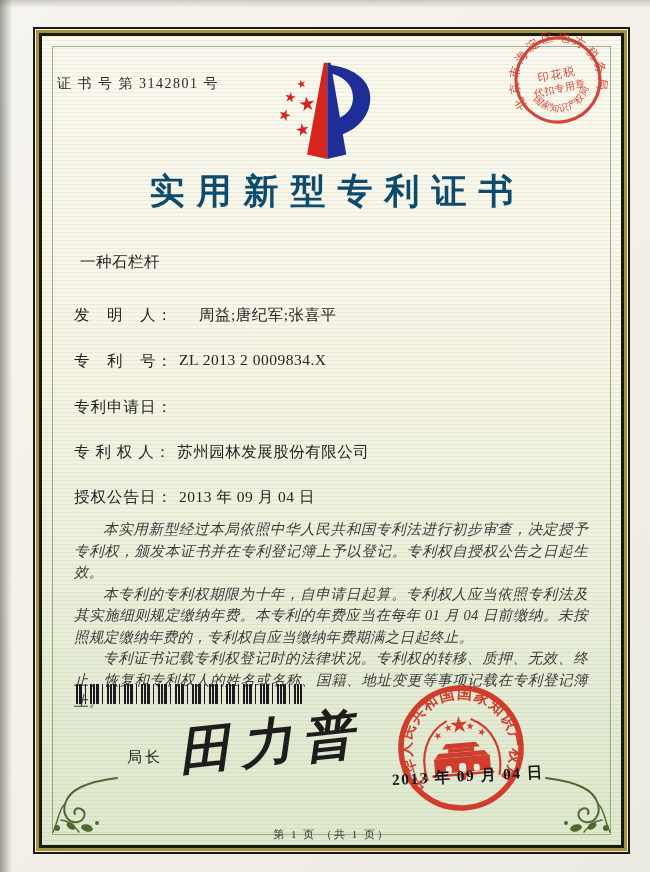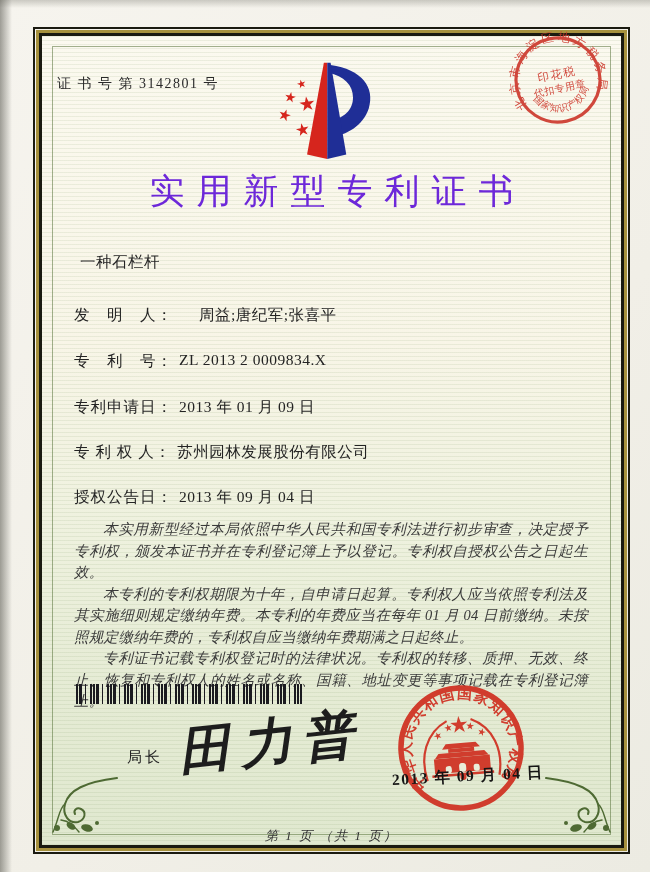--- a/index.html
+++ b/index.html
@@ -24,22 +24,22 @@
   }
   .page-bg::before { content:""; position:absolute; inset:0;
     background:repeating-linear-gradient(180deg,rgba(120,150,95,.12) 0 1px,rgba(0,0,0,0) 1px 4px);
   }
   .green-line { left:52px; top:46px; width:559px; height:789px;
     border:1px solid rgba(88,114,58,.55); box-sizing:border-box; }
   .flourish { z-index:3; }
   .fl-r { transform:scaleX(-1); }
   
   .cert-number { left:57px; top:75px; font-size:14px; letter-spacing:1.5px; color:#2a2a2a; z-index:4; }
-  .title { left:42px; width:579px; top:168px; text-align:center; font-size:35px; font-weight:normal;
-    color:#6d28d9; letter-spacing:12px; text-indent:12px; z-index:4; }
+  .title { left:42px; width:579px; top:168px; text-align:center; font-size:35px; font-weight:bold;
+    color:#0c4a6e; letter-spacing:12px; text-indent:12px; z-index:4; }
   .field { left:74px; font-size:15.5px; color:#232323; display:flex; z-index:4; white-space:nowrap; }
   .field .lbl { letter-spacing:1px; }
   .field .val { margin-left:6px; letter-spacing:.5px; }
   .f0 { top:252px; } .f1 { top:305px;gap:20px; } .f2 { top:351px; }
   .f3 { top:397px;justify-content:space-between; } .f4 { top:442px; } .f5 { top:487px; }
   .paras { left:74px; top:519px; width:514px; z-index:4; }
   .paras p { margin:0; text-indent:2em; font-size:14.5px; line-height:21.5px;
     text-align:justify; color:#3a3a3a; font-style:italic; letter-spacing:.3px; }
   .barcode { left:76px; top:684px; width:226px; height:20px; z-index:4;
     background-image:repeating-linear-gradient(90deg,
@@ -49,22 +49,22 @@
       #1b1b20 14px 16px,rgba(0,0,0,0) 16px 17px);
   }
   .signer-title { left:127px; top:748px; font-size:15px; letter-spacing:3px; color:#222; z-index:6; }
   .signer-name  { left:178px; top:708px; font-size:52px; font-weight:bold; letter-spacing:10px;
     color:#1d1d1d; transform:rotate(-6deg); z-index:6; font-style:italic; }
   .seal-svg { left:385px; top:672px; z-index:5; }
   .tax-svg  { left:506px; top:28px;  z-index:5; }
   .logo-svg { left:250px; top:56px;  z-index:4; }
   .seal-date { left:392px; top:766px; font-size:15.5px; font-weight:bold; letter-spacing:1.5px;
     color:#151515; transform:rotate(-3deg); z-index:6; white-space:nowrap; }
-  .footer { left:42px; width:579px; top:827px; text-align:center; font-size:13px;
-    letter-spacing:2px; color:#333; z-index:4;font-style:italic; }
+  .footer { left:42px; width:579px; top:827px; text-align:center; font-size:11px;
+    letter-spacing:2px; color:#333; z-index:4; }
   svg text { font-family:"Liberation Serif","DejaVu Serif",serif; }
 </style>
 </head>
 <body>
 
 <div class="abs edge-left"></div>
 <div class="abs edge-top"></div>
 
 <div class="abs b-outer"></div>
 <div class="abs b-gold"></div>
@@ -139,21 +139,20 @@
 <div class="abs field f1">
   <span class="lbl">发　明　人：</span>
   <span class="val">周益;唐纪军;张喜平</span>
 </div>
 <div class="abs field f2">
   <span class="lbl">专　利　号：</span>
   <span class="val">ZL 2013 2 0009834.X</span>
 </div>
 <div class="abs field f3">
   <span class="lbl">专利申请日：</span>
-  <span class="val">2013 年 01 月 09 日</span>
 </div>
 <div class="abs field f4">
   <span class="lbl">专 利 权 人：</span>
   <span class="val">苏州园林发展股份有限公司</span>
 </div>
 <div class="abs field f5">
   <span class="lbl">授权公告日：</span>
   <span class="val">2013 年 09 月 04 日</span>
 </div>
 

